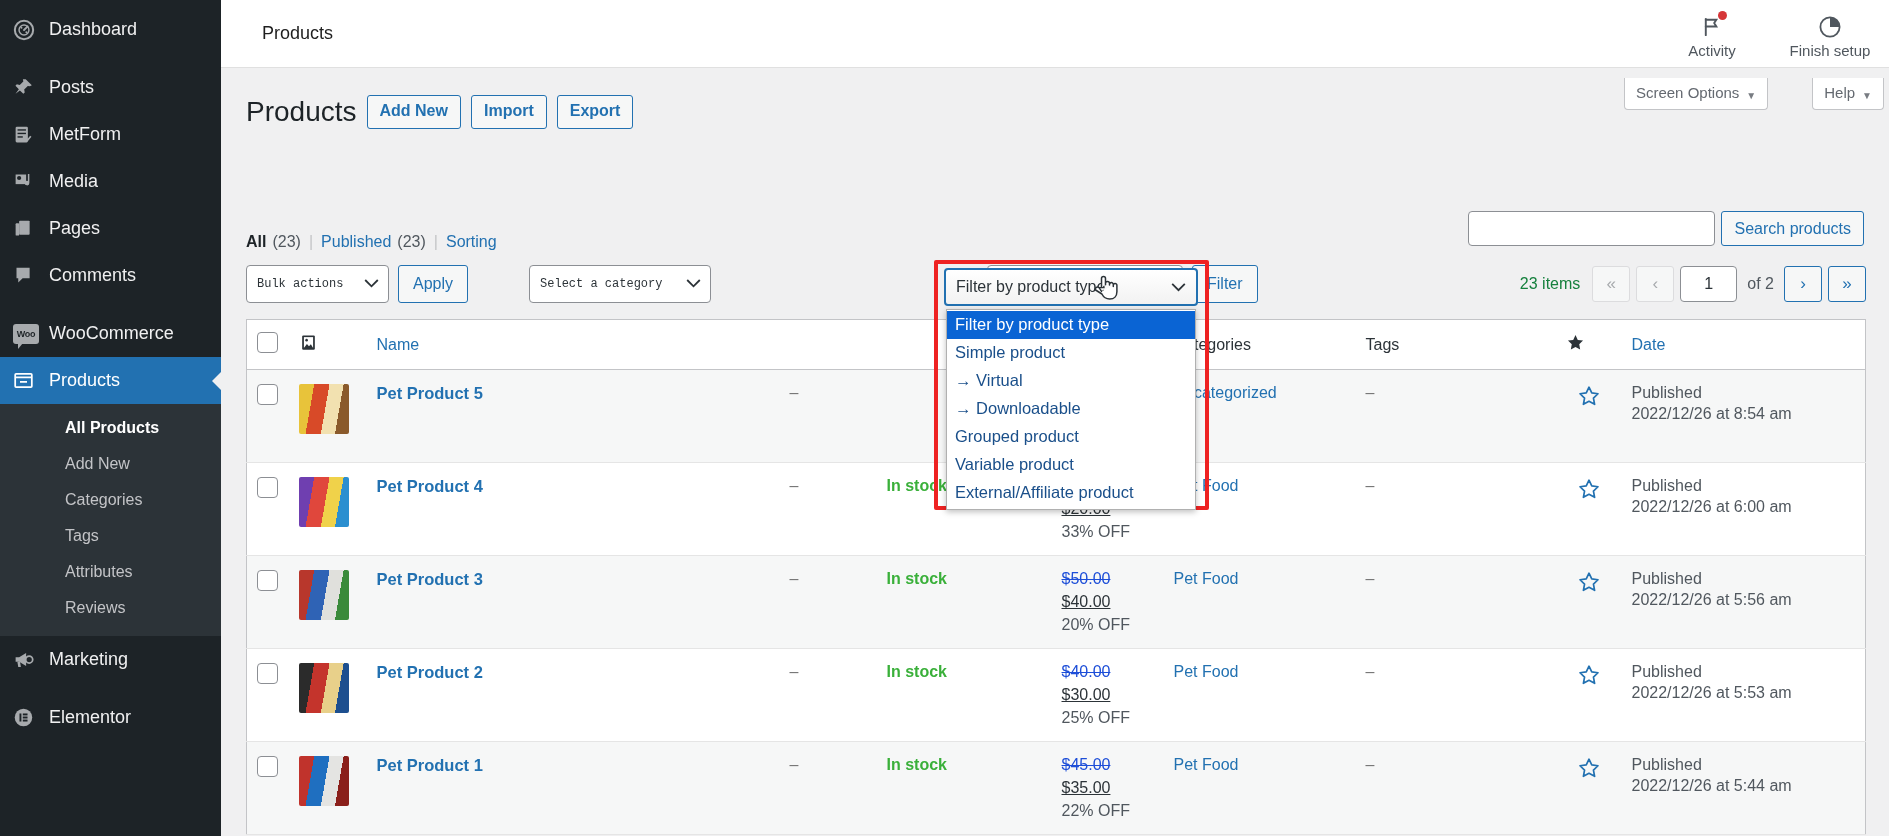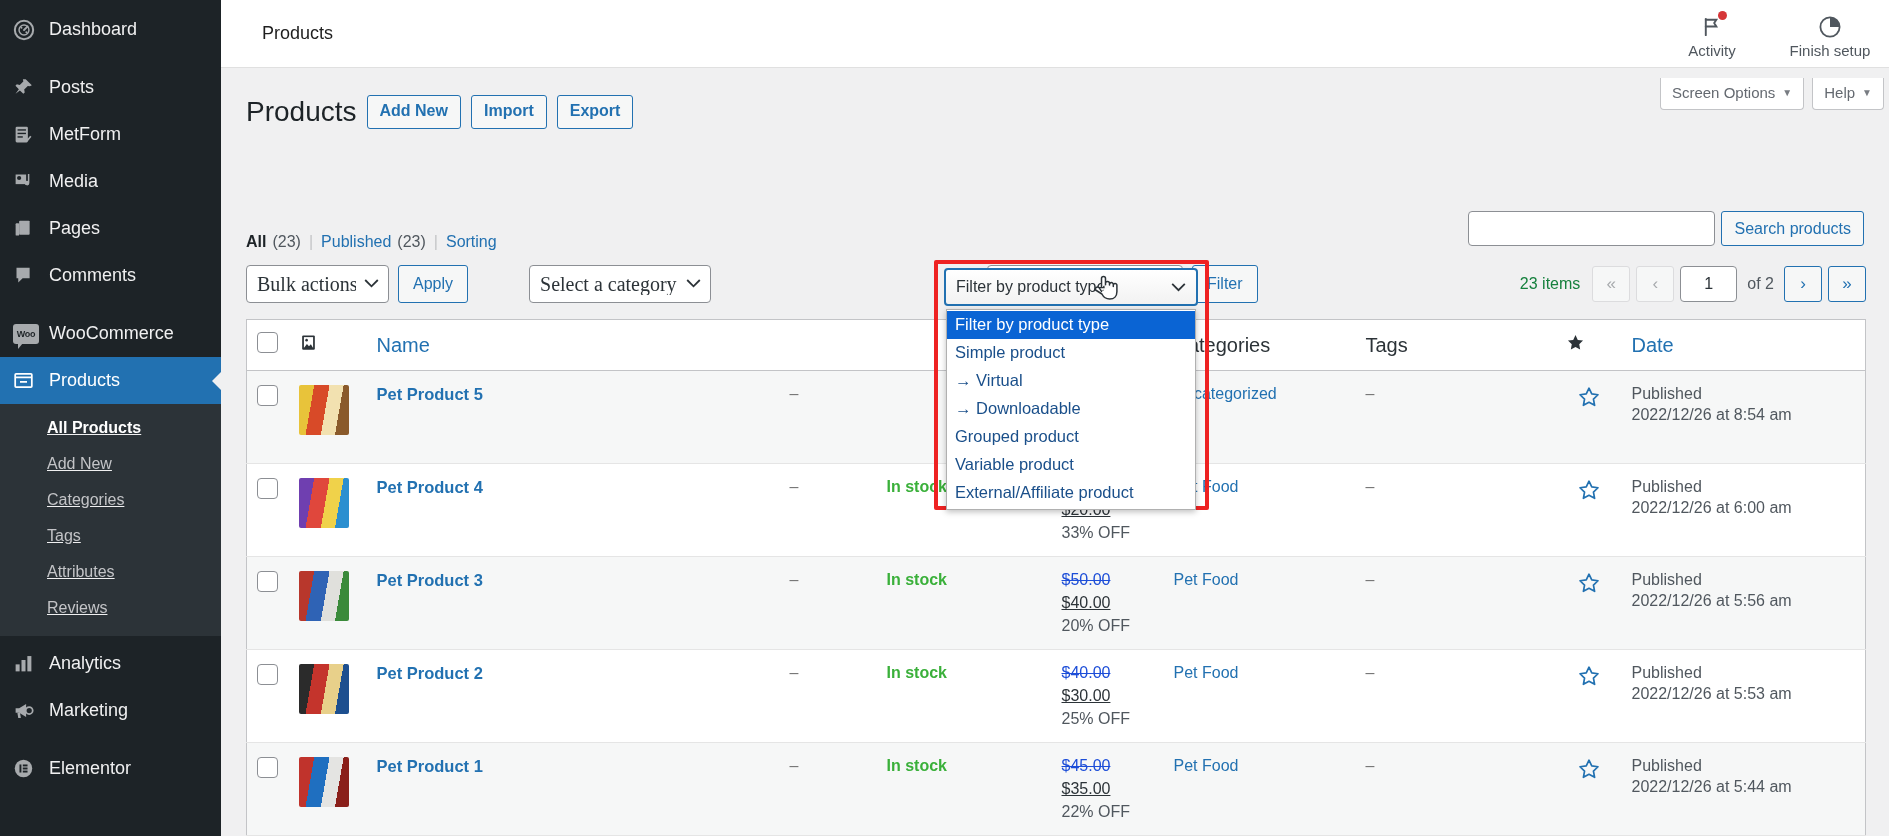--- a/index.html
+++ b/index.html
@@ -47,22 +47,21 @@
     content: "";
     position: absolute; right: -1px; top: 50%;
     transform: translateY(-50%);
     border-style: solid;
     border-width: 10px 10px 10px 0;
     border-color: transparent #f0f0f1 transparent transparent;
   }
   .menu-sep { height: 11px; }
   .submenu {
     background: #2c3338;
-    padding: 6px 0 10px 0;
-    text-decoration: underline;
+    padding: 6px 0 10px 18px;
   }
   .submenu-item {
     display: block;
     padding: 6px 0 6px 47px;
     font-size: 16px;
     color: #c3c4c7;
     cursor: pointer;
     line-height: 24px;
   }
   .submenu-item.current { color: #fff; font-weight: bold; }
@@ -128,22 +127,23 @@
   }
   .show-settings {
     background: #fff;
     border: 1px solid #c3c4c7;
     border-top: none;
     border-radius: 0 0 4px 4px;
     padding: 6px 11px 7px 11px;
     font-size: 15px;
     color: #646970;
     cursor: pointer;
-    display:flex; align-items:center; gap:7px;
+    display:flex; align-items:flex-end; gap:7px;
     line-height: 1.2;
+    margin-left: 36px;
   }
   .caret { font-size: 10px; color:#787c82; }
 
   .page-head {
     position: absolute; left: 25px; top: 26px;
     display: flex; align-items: center; gap: 10px;
   }
   h1.wp-heading {
     margin: 0;
     font-size: 28px;
@@ -208,22 +208,22 @@
   }
   .tn-left { position:absolute; left:0; top:0; display:flex; align-items:center; gap:9px; }
   .wp-select {
     appearance: none;
     -webkit-appearance: none;
     height: 38px;
     border: 1px solid #8c8f94;
     border-radius: 4px;
     background: #fff;
     color: #2c3338;
-    font-size: 20px;
-    font-family: Liberation Serif, serif;
+    font-size: 12px;
+    font-family: Liberation Mono, monospace;
     padding: 0 32px 0 10px;
     cursor: pointer;
   }
   .sel-wrap { position: relative; display:inline-block; }
   .sel-wrap .chev {
     position:absolute; right: 10px; top: 50%;
     transform: translateY(-55%);
     pointer-events: none;
     color: #2c3338;
   }
@@ -326,21 +326,21 @@
     position: absolute; left: 25px; top: 251px;
     width: 1620px;
     border-collapse: collapse;
     background: #fff;
     border: 1px solid #c3c4c7;
     table-layout: fixed;
   }
   .wp-list-table thead th {
     text-align: left;
     font-weight: 400;
-    font-size: 20px;
+    font-size: 16px;
     color: #2271b1;
     padding: 12px 10px;
     border-bottom: 1px solid #c3c4c7;
     background: #fff;
     cursor: pointer;
     white-space: nowrap;
   }
   .wp-list-table thead th.nosort { color: #2c3338; cursor: default; }
   .wp-list-table tbody td {
     padding: 14px 10px;
@@ -490,30 +490,20 @@
 
     <div class="submenu">
       <span class="submenu-item current">All Products</span>
       <span class="submenu-item">Add New</span>
       <span class="submenu-item">Categories</span>
       <span class="submenu-item">Tags</span>
       <span class="submenu-item">Attributes</span>
       <span class="submenu-item">Reviews</span>
     </div>
 
-    <div class="menu-item" style="margin-top:4px;">
-      <span class="mi-icon">
-        <svg width="21" height="21" viewBox="0 0 24 24" fill="currentColor">
-            <rect x="3" y="13" width="4.6" height="8"></rect>
-            <rect x="9.7" y="8" width="4.6" height="13"></rect>
-            <rect x="16.4" y="3.5" width="4.6" height="17.5"></rect>
-          </svg>
-      </span>
-      <span class="mi-label">Analytics</span>
-    </div>
 
     <div class="menu-item">
       <span class="mi-icon">
         <svg width="21" height="21" viewBox="0 0 24 24" fill="currentColor">
             <path d="M3 9.5h4l8-5v15l-8-5H3z"></path>
             <path d="M5 14.5h3l1 6H6z"></path>
             <circle cx="18.5" cy="12" r="4" fill="none" stroke="currentColor" stroke-width="2"></circle>
           </svg>
       </span>
       <span class="mi-label">Marketing</span>

